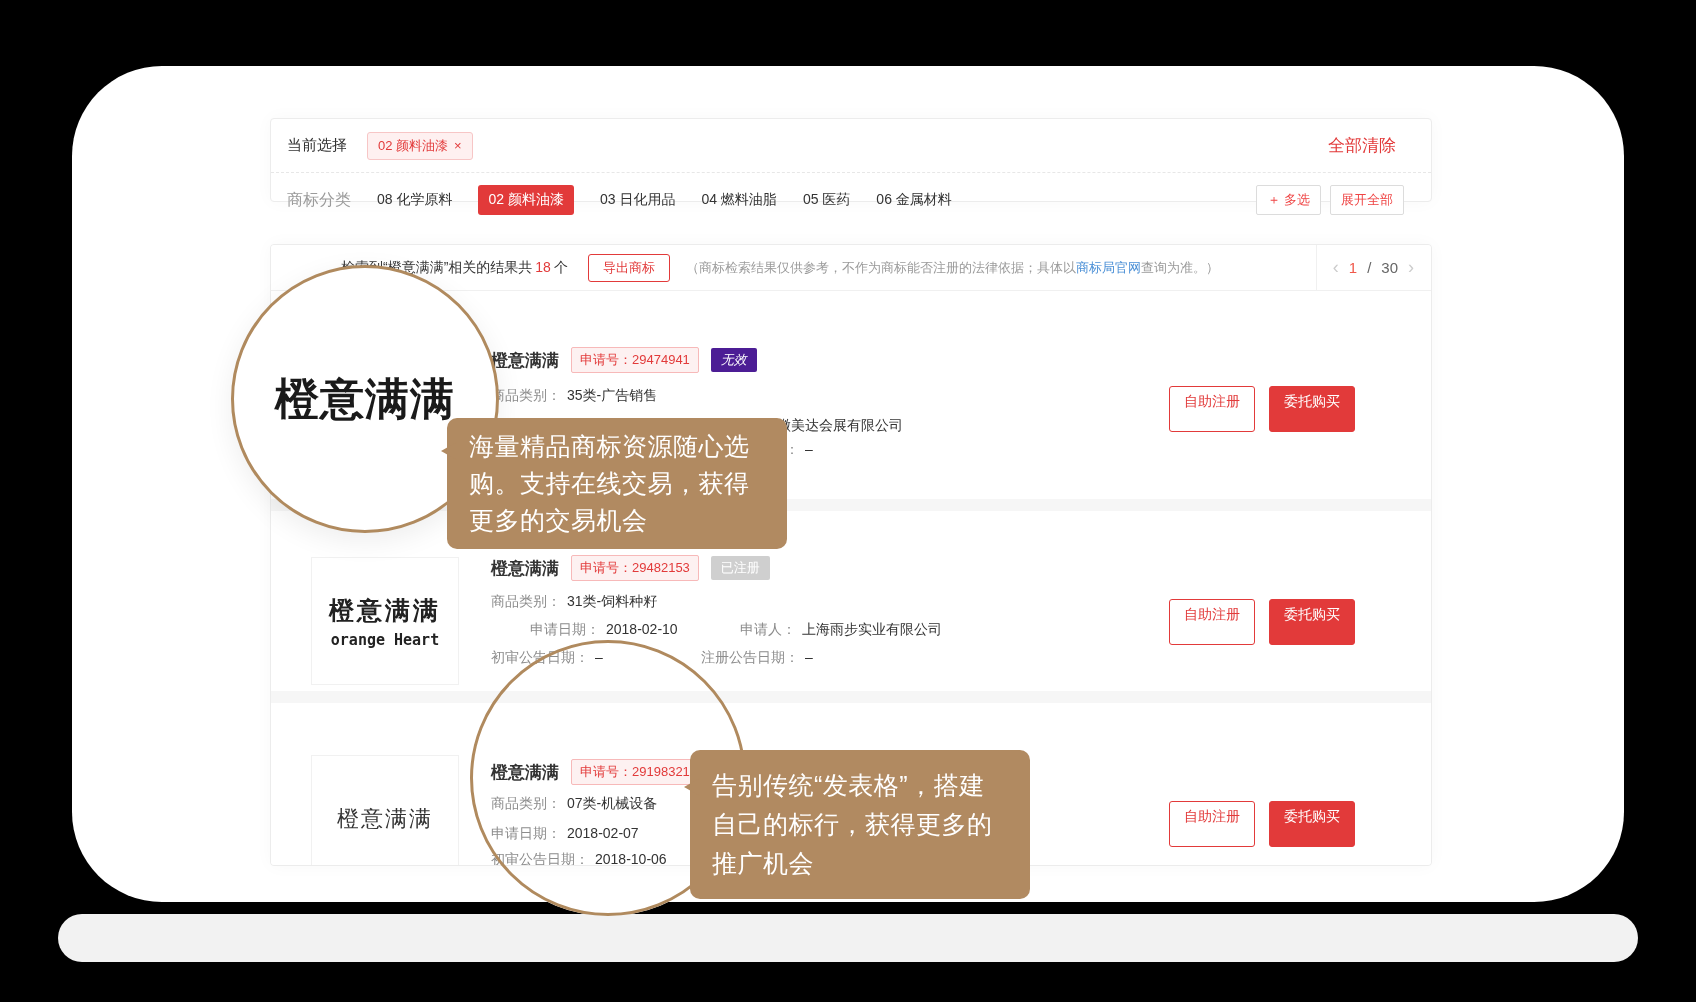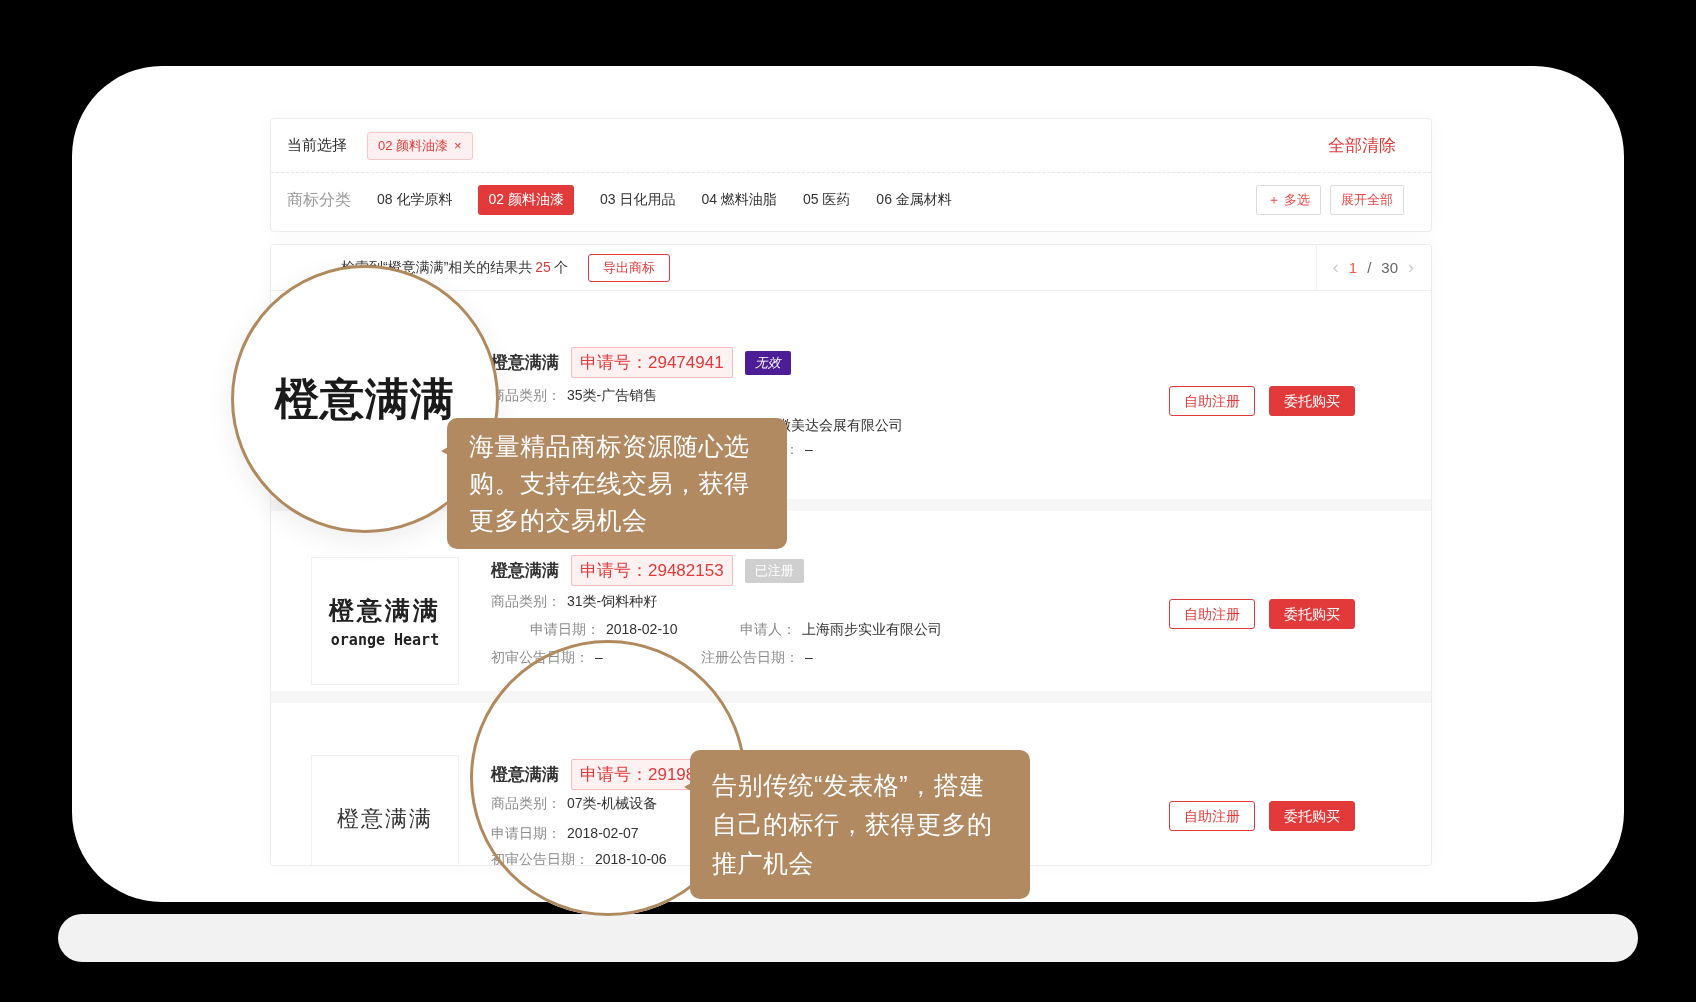--- a/index.html
+++ b/index.html
@@ -3,21 +3,21 @@
 <meta charset="utf-8">
 <style>
   * { margin:0; padding:0; box-sizing:border-box; }
   body { background:#000; font-family:"Liberation Sans", sans-serif; }
   .stage { position:relative; width:1696px; height:1002px; background:#000; overflow:hidden; }
   .screen { position:absolute; left:72px; top:66px; width:1552px; height:836px; background:#fff; border-radius:90px; z-index:1; }
   .base-bar { position:absolute; left:58px; top:914px; width:1580px; height:48px; background:#f2f2f2; border-radius:26px; z-index:3; }
   .disc2 { position:absolute; left:470px; top:640px; width:276px; height:276px; border-radius:50%; background:#fff; z-index:2; }
 
   .card { position:absolute; left:270px; top:118px; width:1162px; height:748px; z-index:5; }
-  .panel-top { position:absolute; left:0; top:0; width:100%; height:114px; background:#fff; border:1px solid #ececec; border-radius:4px; box-shadow:0 0 18px rgba(0,0,0,.03); }
+  .panel-top { position:absolute; left:0; top:0; width:100%; height:84px; background:#fff; border:1px solid #ececec; border-radius:4px; box-shadow:0 0 18px rgba(0,0,0,.03); }
   .filter-row { height:54px; display:flex; align-items:center; padding:0 16px; position:relative; border-bottom:1px dashed #e7e7e7; }
   .filter-label { font-size:15px; color:#333; }
   .filter-tag { margin-left:20px; background:#fef0f0; border:1px solid #f7c6c6; color:#e23a3a; font-size:13px; padding:4px 10px; border-radius:3px; display:flex; align-items:center; gap:6px; cursor:pointer; }
   .tag-close { font-size:13px; }
   .clear-all { position:absolute; right:35px; color:#e23a3a; font-size:17px; cursor:pointer; }
 
   .cat-row { height:54px; display:flex; align-items:center; padding:0 16px; gap:26px; position:relative; }
   .cat-label { font-size:16px; color:#9b9b9b; }
   .cat-item { font-size:14px; color:#333; cursor:pointer; }
   .cat-selected { background:#e23a3a; color:#fff; padding:6px 10px; border-radius:3px; }
@@ -41,30 +41,30 @@
   .row-1 { height:208px; }
   .row-2 { height:180px; margin-top:12px; }
   .row-3 { height:164px; margin-top:12px; }
   .thumb { position:absolute; left:40px; width:148px; height:128px; background:#fff; border:1px solid #f1f1f1; display:flex; flex-direction:column; align-items:center; justify-content:center; cursor:pointer; }
   .thumb-serif { font-family:"DejaVu Serif", serif; font-weight:600; font-size:25px; color:#222; letter-spacing:3px; }
   .thumb-mono { font-family:"DejaVu Sans Mono", monospace; font-weight:bold; font-size:15px; color:#222; margin-top:4px; }
   .thumb-sans { font-size:22px; color:#333; letter-spacing:2px; }
   .main { position:absolute; left:220px; top:0; right:260px; }
   .title-line { position:absolute; left:0; display:flex; align-items:center; gap:12px; white-space:nowrap; }
   .tm-name { font-size:17px; font-weight:bold; color:#333; }
-  .appno-tag { border:1px solid #f7b9b9; background:#fdf1f1; color:#e23a3a; font-size:17px; padding:3px 8px; border-radius:2px; }
+  .appno-tag { border:1px solid #f7b9b9; background:#fdf1f1; color:#e23a3a; font-size:13px; padding:3px 8px; border-radius:2px; }
   .badge { font-size:13px; color:#fff; padding:3px 10px; border-radius:2px; }
   .badge-invalid { background:#4c1d95;font-style:italic; }
   .badge-registered { background:#cfcfcf; }
   .f-line { position:absolute; left:0; font-size:14px; white-space:nowrap; }
   .f-label { color:#8c8c8c; }
   .f-value { color:#333; margin-left:6px; }
   .pair2 { position:absolute; left:210px; top:0; white-space:nowrap; }
   .row-btns { position:absolute; right:76px; display:flex; gap:14px; }
-  .btn { height:30px; line-height:28px; padding:0 14px; font-size:14px; border-radius:3px; cursor:pointer; white-space:nowrap; }
+  .btn { height:46px; line-height:28px; padding:0 14px; font-size:14px; border-radius:3px; cursor:pointer; white-space:nowrap; }
   .btn-outline { border:1px solid #e23a3a; color:#e23a3a; background:#fff; }
   .btn-solid { border:1px solid #e23a3a; color:#fff; background:#e23a3a; }
 
   .circle1 { position:absolute; left:231px; top:265px; width:268px; height:268px; border:3px solid #b08a5e; border-radius:50%; background:#fff; z-index:22; display:flex; align-items:center; justify-content:center; box-shadow:0 8px 28px rgba(0,0,0,.07); }
   .circle1-text { font-size:44px; font-weight:600; color:#1a1a1a; letter-spacing:1px; }
   .ring2 { position:absolute; left:470px; top:640px; width:276px; height:276px; border:3px solid #b08a5e; border-radius:50%; background:transparent; z-index:20; }
 
   .tooltip { position:absolute; background:#b18a61; color:#fff; border-radius:10px; font-size:25px; letter-spacing:.5px; white-space:pre-line; z-index:30; }
   .tooltip::before { content:""; position:absolute; left:-15px; width:0; height:0; border:9px solid transparent; border-right:16px solid #b18a61; }
   .tooltip-1 { left:447px; top:418px; width:340px; padding:10px 22px; line-height:37px; }
@@ -100,23 +100,26 @@
         <span class="cat-item">05 医药</span>
         <span class="cat-item">06 金属材料</span>
         <span class="mini-btn multi-btn">＋ 多选</span>
         <span class="mini-btn expand-btn">展开全部</span>
       </div>
     </div>
 
     <div class="panel-results">
       <div class="results-header">
         <span class="summary">
-          <span>检索到“橙意满满”相关的结果共</span><span class="count">25</span><span>个</span>
+          <span>检索到“橙意满满”相关的结果共</span><span class="count">18</span><span>个</span>
         </span>
         <span class="export-btn">导出商标</span>
+        <span class="disclaimer">
+          <span>（商标检索结果仅供参考，不作为商标能否注册的法律依据；具体以</span><span class="link">商标局官网</span><span>查询为准。）</span>
+        </span>
         <span class="pager">
           <span class="arrow">‹</span>
           <span class="cur">1</span>
           <span class="sep">/</span>
           <span class="tot">30</span>
           <span class="arrow">›</span>
         </span>
       </div>
 
       <div class="result-row row-1">

